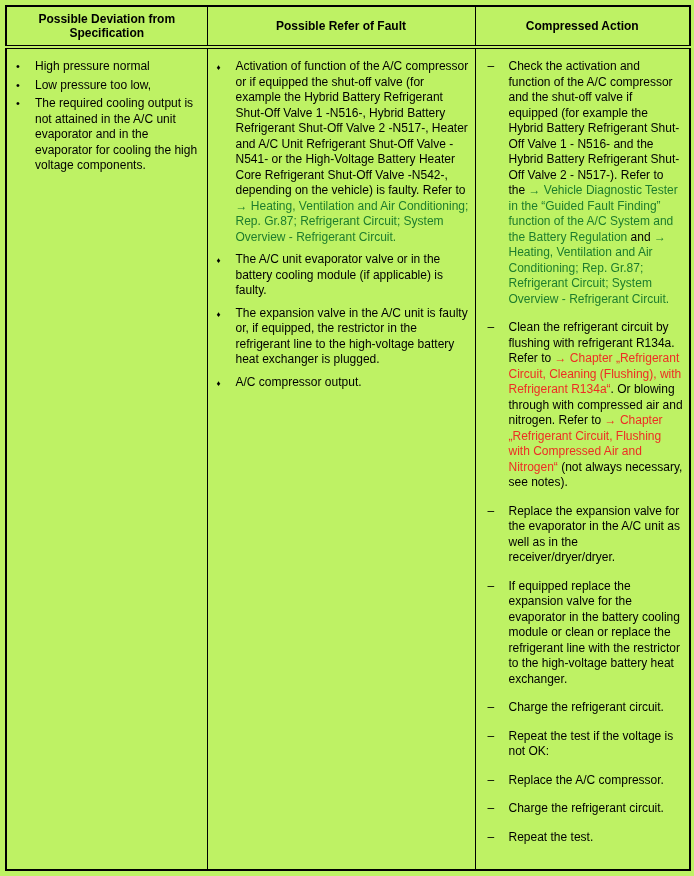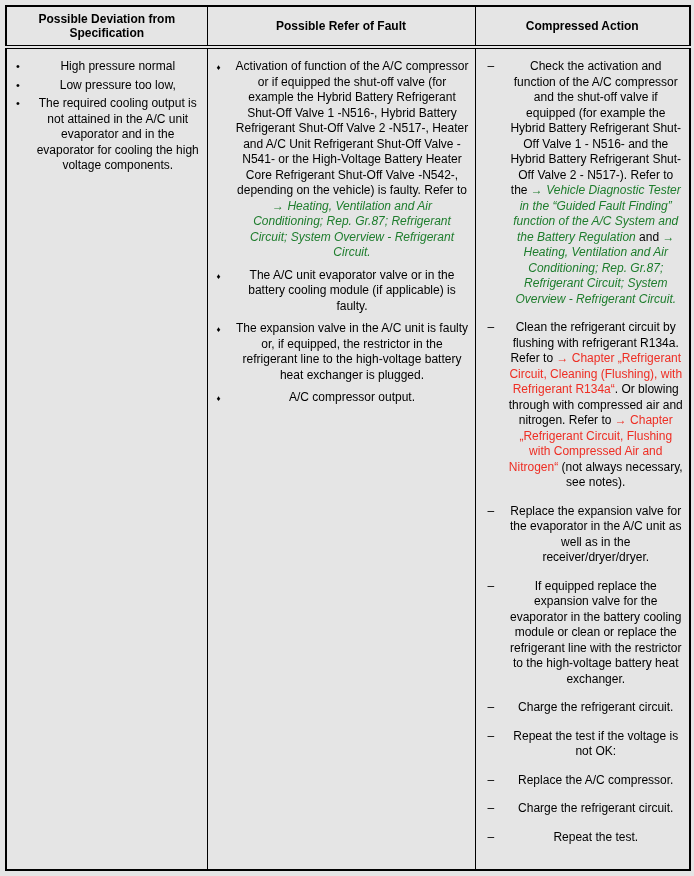--- a/index.html
+++ b/index.html
@@ -1,34 +1,34 @@
 <!DOCTYPE html>
 <html style="--green: #1e7d2d; --red: #ee2e24;"><head>
 <meta charset="utf-8">
 <style>
   html,body{margin:0;padding:0;background:#fff;}
   body{width:694px;height:876px;font-family:"Liberation Sans",sans-serif;color:#000;}
-  .page{position:relative;width:694px;height:876px;overflow:hidden;background:#e5e5e5;box-sizing:border-box;padding:5px;}
+  .page{position:relative;width:694px;height:876px;overflow:hidden;background:#bef264;box-sizing:border-box;padding:5px;}
   table.diag{border-collapse:collapse;table-layout:fixed;width:684px;height:866px;border:2px solid #000;}
   col.c1{width:201px;} col.c2{width:268px;} col.c3{width:215px;}
   th{border:1px solid #000;border-bottom:4px double #000;font-size:12px;font-weight:bold;
      text-align:center;vertical-align:middle;padding:4px 10px;height:30px;line-height:14.5px;}
   td{border:1px solid #000;vertical-align:top;font-size:12px;line-height:15.5px;
      padding:10px 6px 6px 9px;}
   td.col-action{padding-left:12px;}
   .item{display:flex;align-items:flex-start;}
   .col-deviation .item{margin-bottom:3px;}
   .col-cause .item{margin-bottom:7px;}
   .col-action .item{margin-bottom:13px;}
   .bullet{flex:0 0 19px;}
   .col-deviation .bullet{font-size:11px;}
   .col-cause .bullet{font-size:8px;line-height:15.5px;padding-top:1px;}
   .col-action .bullet{flex:0 0 21px;}
-  .itext{flex:1 1 auto;text-align:center;}
-  .seg.green{color:var(--green);font-style:italic;}
+  .itext{flex:1 1 auto;}
+  .seg.green{color:var(--green);}
   .seg.red{color:var(--red);}
 </style>
 </head>
 <body>
 
 <div class="page">
   <table class="diag">
     <colgroup>
         <col class="c1">
         <col class="c2">

